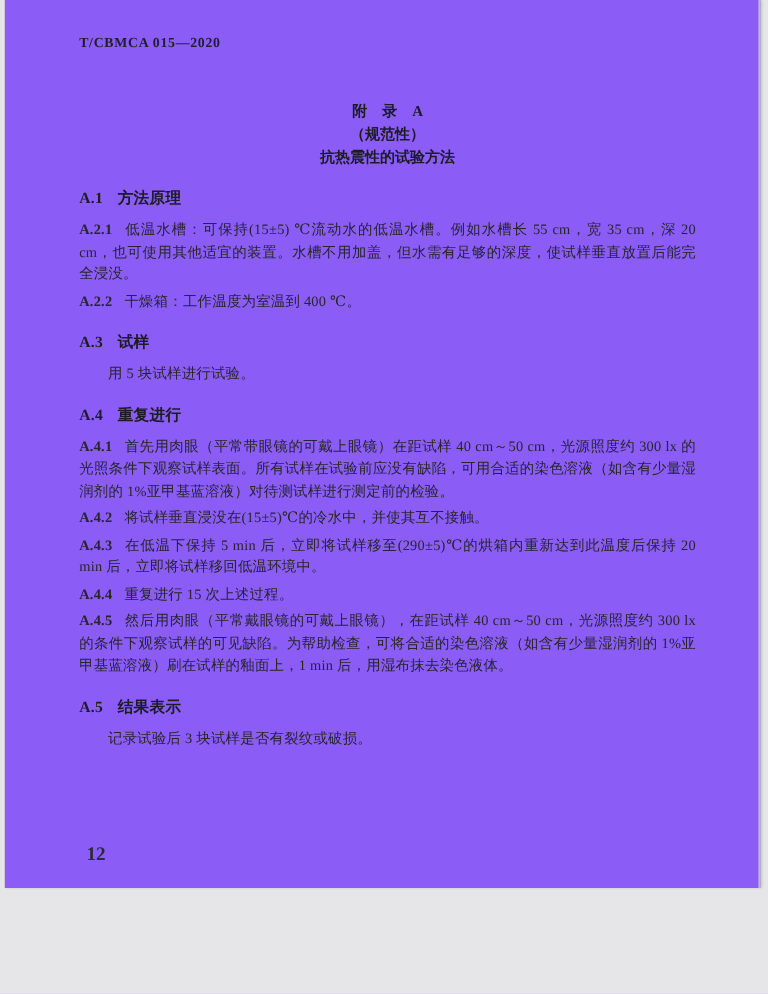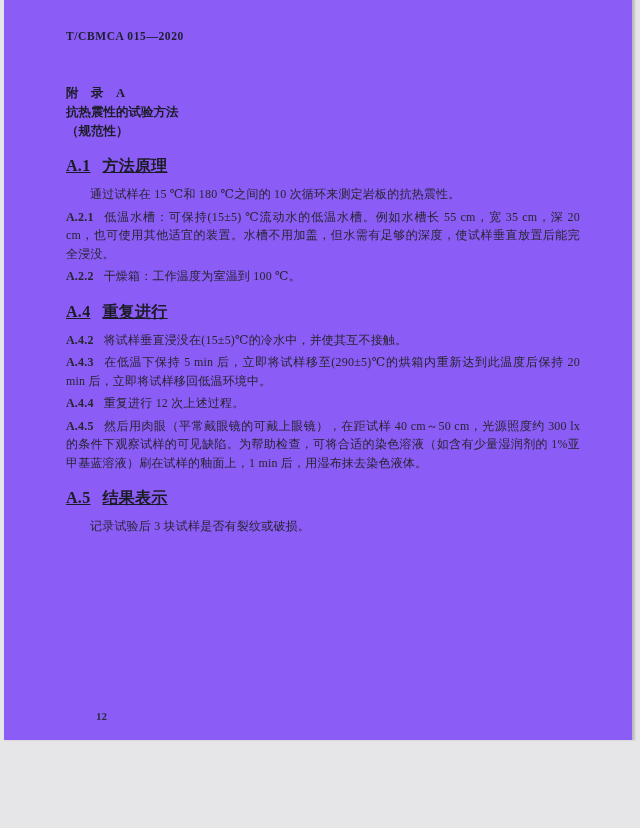--- a/index.html
+++ b/index.html
@@ -30,100 +30,105 @@
     color: #26262e;
   }
   .doc-header {
     font-size: 11.5px;
     font-weight: bold;
     letter-spacing: 0.6px;
     color: #1d1f2e;
     margin: 0 0 0 0;
   }
   .title-block {
-    text-align: left;
+    text-align: center;
     margin-top: 42px;
     line-height: 18px;
   }
   .title-line {
     font-size: 12.5px;
     font-weight: bold;
     color: #1b1c26;
     margin: 0 0 1px 0;
   }
   .section-heading {
-    font-size: 16px;
+    font-size: 13px;
     font-weight: bold;
     color: #1b1c26;
     margin: 16px 0 8px 0;
     letter-spacing: 0.3px;
-    text-decoration: underline;
   }
   .section-heading .sec-num { margin-right: 12px; }
   p.para {
     font-size: 12px;
     line-height: 18.5px;
     margin: 0 0 4px 0;
     text-align: justify;
     letter-spacing: 0.2px;
   }
   p.para-indent { text-indent: 2em; }
   p.para-label .item-num {
     font-weight: bold;
     margin-right: 10px;
     white-space: nowrap;
   }
   .page-number {
     position: absolute;
-    left: 92px;
+    left: 68px;
     bottom: 18px;
-    font-size: 11px;
+    font-size: 16px;
     font-weight: bold;
     color: #2a2c3a;
   }
 </style>
 </head>
 <body>
 
 <div class="scan-stage">
   <div class="page">
     <div class="content">
 
       <div class="doc-header">T/CBMCA 015—2020</div>
 
       <div class="title-block">
         <div class="title-line">附　录　A</div>
+        <div class="title-line">（规范性）</div>
         <div class="title-line">抗热震性的试验方法</div>
-        <div class="title-line">（规范性）</div>
       </div>
 
       <div class="section-heading">
         <span class="sec-num">A.1</span><span>方法原理</span>
       </div>
-      <p class="para para-indent">通过试样在 15 ℃和 180 ℃之间的 10 次循环来测定岩板的抗热震性。</p>
 
       <p class="para para-label">
         <span class="item-num">A.2.1</span><span>低温水槽：可保持(15±5) ℃流动水的低温水槽。例如水槽长 55 cm，宽 35 cm，深 20 cm，也可使用其他适宜的装置。水槽不用加盖，但水需有足够的深度，使试样垂直放置后能完全浸没。</span>
       </p>
       <p class="para para-label">
-        <span class="item-num">A.2.2</span><span>干燥箱：工作温度为室温到 100 ℃。</span>
+        <span class="item-num">A.2.2</span><span>干燥箱：工作温度为室温到 400 ℃。</span>
       </p>
 
+      <div class="section-heading">
+        <span class="sec-num">A.3</span><span>试样</span>
+      </div>
+      <p class="para para-indent">用 5 块试样进行试验。</p>
 
       <div class="section-heading">
         <span class="sec-num">A.4</span><span>重复进行</span>
       </div>
+      <p class="para para-label">
+        <span class="item-num">A.4.1</span><span>首先用肉眼（平常带眼镜的可戴上眼镜）在距试样 40 cm～50 cm，光源照度约 300 lx 的光照条件下观察试样表面。所有试样在试验前应没有缺陷，可用合适的染色溶液（如含有少量湿润剂的 1%亚甲基蓝溶液）对待测试样进行测定前的检验。</span>
+      </p>
       <p class="para para-label">
         <span class="item-num">A.4.2</span><span>将试样垂直浸没在(15±5)℃的冷水中，并使其互不接触。</span>
       </p>
       <p class="para para-label">
         <span class="item-num">A.4.3</span><span>在低温下保持 5 min 后，立即将试样移至(290±5)℃的烘箱内重新达到此温度后保持 20 min 后，立即将试样移回低温环境中。</span>
       </p>
       <p class="para para-label">
-        <span class="item-num">A.4.4</span><span>重复进行 12 次上述过程。</span>
+        <span class="item-num">A.4.4</span><span>重复进行 15 次上述过程。</span>
       </p>
       <p class="para para-label">
         <span class="item-num">A.4.5</span><span>然后用肉眼（平常戴眼镜的可戴上眼镜），在距试样 40 cm～50 cm，光源照度约 300 lx 的条件下观察试样的可见缺陷。为帮助检查，可将合适的染色溶液（如含有少量湿润剂的 1%亚甲基蓝溶液）刷在试样的釉面上，1 min 后，用湿布抹去染色液体。</span>
       </p>
 
       <div class="section-heading">
         <span class="sec-num">A.5</span><span>结果表示</span>
       </div>
       <p class="para para-indent">记录试验后 3 块试样是否有裂纹或破损。</p>
 

